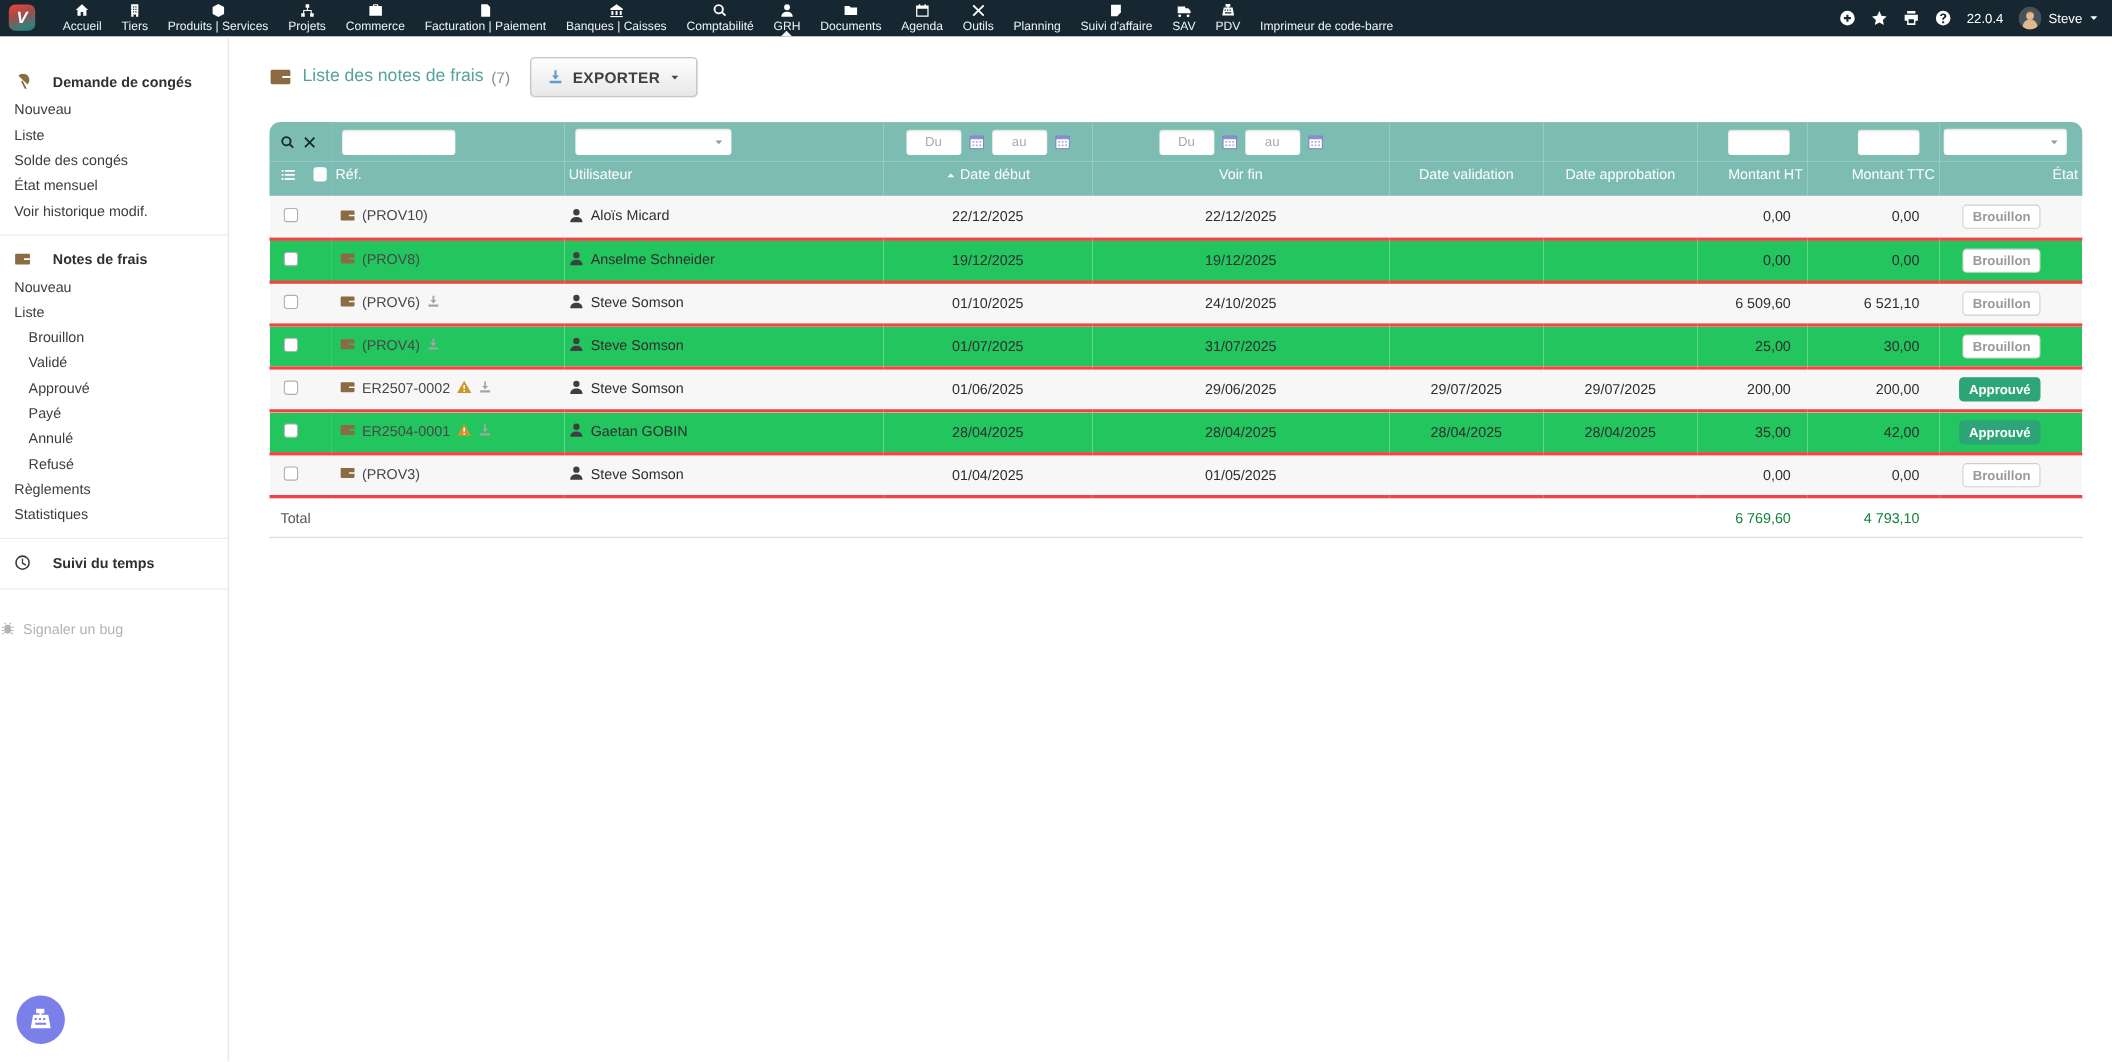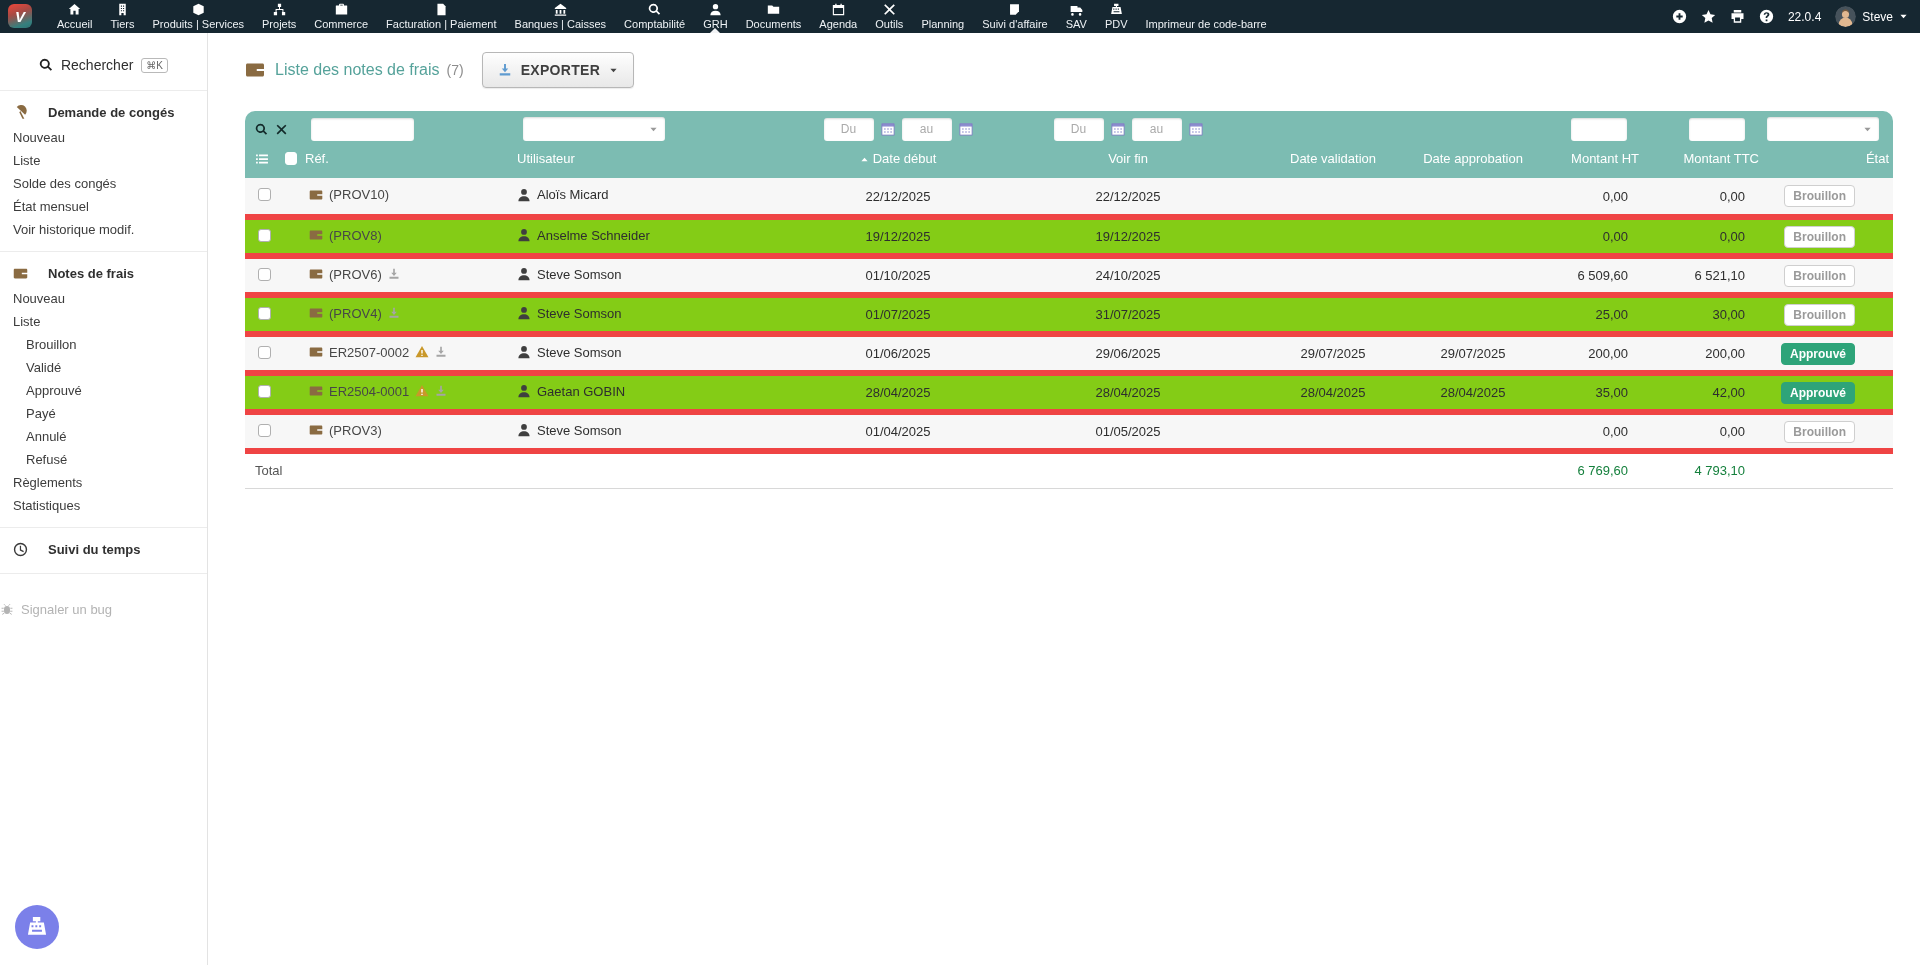--- a/index.html
+++ b/index.html
@@ -95,23 +95,23 @@
   .cb.head{border-color:#fff}
   .list-ic{font-size:14px;color:#fff;cursor:pointer;margin-right:9px}
   .sort{font-size:9px;color:#fff;margin-right:4px}
   th.al{text-align:left;padding-left:10px}
   th.ctr{text-align:center}
   th.rgt{text-align:right}
   th.pr-ht{padding-right:24px}
   th.pr-ttc{padding-right:26px}
   th.pr-etat{padding-right:52px}
 
-  tbody tr{height:39px;border-bottom:6px solid #ef4444;cursor:pointer}
+  tbody tr{height:39px;border-bottom:3px solid #ef4444;cursor:pointer}
   tbody tr.odd{background:#f7f7f7}
-  tbody tr.even{background:#84cc16}
+  tbody tr.even{background:#22c55e}
   td{padding:2px 4px;overflow:hidden;white-space:nowrap}
   td.c-check{padding-left:13px}
   td.c-ref{padding-left:8px}
   .refwrap{display:inline-flex;align-items:center;gap:6px}
   .reflink{color:#474747;text-decoration:none}
   .ic-wallet{font-size:14px;color:var(--brown)}
   .ic-warn{font-size:14px;color:#c9982a}
   .ic-dl{font-size:12px;color:#a5a5a5}
   .userwrap{display:inline-flex;align-items:center;gap:6px}
   .ic-user{font-size:14px;color:#3f3f3f}
@@ -301,29 +301,20 @@
           <svg viewBox="0 0 16 16" fill="currentColor">
             <path d="M2.5 5 8 11l5.5-6Z"></path>
           </svg>
         </span>
     </span>
   </div>
 </header>
 
 <div class="app">
   <aside class="sidebar">
-    <div class="search-row">
-      <span class="ic">
-          <svg viewBox="0 0 16 16" fill="currentColor">
-            <path fill-rule="evenodd" d="M6.6 1a5.6 5.6 0 1 0 3.4 10l3.4 3.5 1.5-1.5-3.5-3.4A5.6 5.6 0 0 0 6.6 1Zm0 2a3.6 3.6 0 1 1 0 7.2 3.6 3.6 0 0 1 0-7.2Z"></path>
-          </svg>
-        </span>
-      <span>Rechercher</span>
-      <kbd>⌘K</kbd>
-    </div>
     <div id="sidebar-sections">
         <div class="side-section">
           <div class="sec-head">
             <span class="ic ">
               <svg viewBox="0 0 16 16" fill="currentColor">
                 <path d="M12.8 1.6A6.3 6.3 0 0 0 4 2.1l8.9 8.3a6.3 6.3 0 0 0-.1-8.8ZM7.9 6.4 6.7 7.7l3.4 7h2Z"></path>
               </svg>
             </span>
             <span>Demande de congés</span>
           </div>

